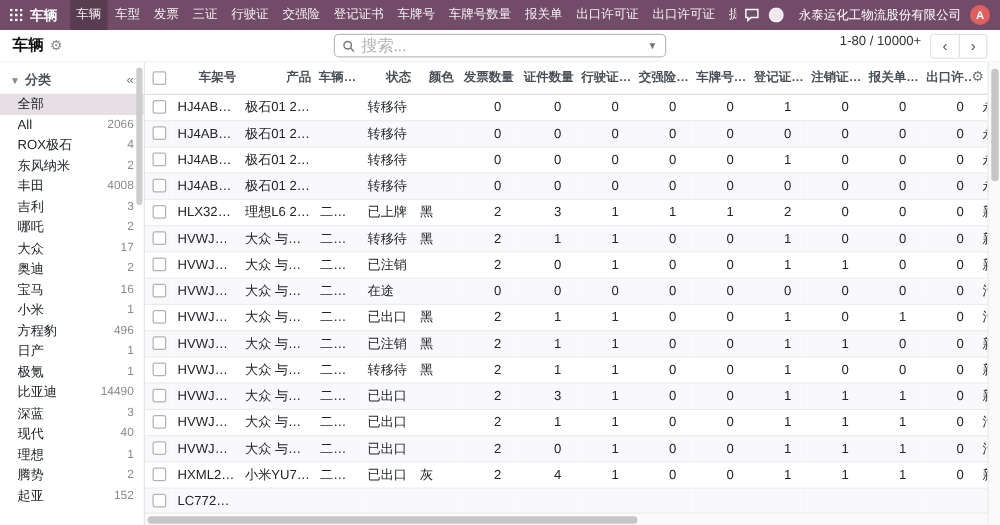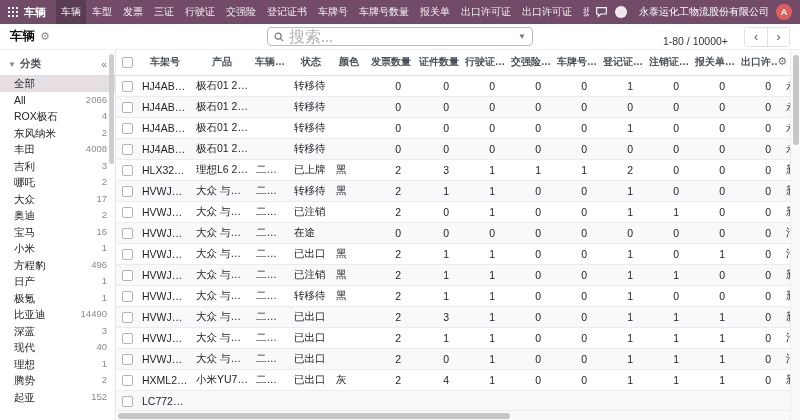--- a/index.html
+++ b/index.html
@@ -22,25 +22,25 @@
     display:flex; align-items:center; justify-content:center; font-size:9px; font-weight:bold; cursor:pointer; }
 
   
   .controlbar { height:26px; display:flex; align-items:center; padding:0 10px;
     position:relative; border-bottom:1px solid #eee; background:#fff; }
   .breadcrumb { display:flex; align-items:center; gap:5px; font-size:12.5px; font-weight:bold; color:#111; }
   .action-gear { color:#8a8a8a; font-size:11px; font-weight:normal; cursor:pointer; }
   .searchbox { position:absolute; left:50%; transform:translateX(-50%); width:266px; height:19px;
     border:1px solid #bdbdbd; border-radius:4px; display:flex; align-items:center;
     padding:0 6px; gap:5px; background:#fff; }
-  .searchbox input { border:none; outline:none; flex:1; min-width:0; font-size:16px;
+  .searchbox input { border:none; outline:none; flex:1; min-width:0; font-size:13px;
     font-family:Liberation Serif, serif; background:transparent; color:#333; }
   .searchbox input::placeholder { color:#b3b3b3; }
   .search-caret { color:#777; font-size:8px; cursor:pointer; }
-  .pager { margin-left:auto; display:flex; align-items:flex-end; gap:16px; font-size:10.5px; color:#333; }
+  .pager { margin-left:auto; display:flex; align-items:flex-start; gap:7px; font-size:10.5px; color:#333; }
   .pager-btns { display:flex; border:1px solid #dee2e6; border-radius:3px; overflow:hidden; }
   .pager-btn { width:22px; height:18px; display:flex; align-items:center; justify-content:center;
     background:#fff; color:#555; font-size:12px; cursor:pointer; }
   .pager-btn + .pager-btn { border-left:1px solid #dee2e6; }
 
   
   .content { display:flex; height:370px; }
 
   
   .sidebar { width:116px; flex-shrink:0; border-right:1px solid #e5e5e5; position:relative;
@@ -53,21 +53,21 @@
     padding:0 8px 0 14px; cursor:pointer; }
   .side-item.selected { background:rgba(113,75,103,.18); }
   .side-label { overflow:hidden; white-space:nowrap; text-overflow:ellipsis; }
   .side-count { margin-left:auto; color:#8a8a8a; font-size:9.5px; padding-left:4px; }
   .sidebar-scroll-thumb { position:absolute; top:4px; right:1px; width:5px; height:110px;
     background:#cdcdcd; border-radius:3px; }
 
   
   .main { flex:1; position:relative; overflow:hidden; background:#fff; }
   table { border-collapse:collapse; table-layout:fixed; width:696px; font-size:10.5px; }
-  thead th { height:25px; font-weight:bold; font-size:10px; color:#495057; text-align:center;
+  thead th { height:25px; font-weight:bold; font-size:10px; color:#495057; text-align:right;
     padding:0 3px; border-bottom:1px solid #dee2e6; background:#fff;
     overflow:hidden; white-space:nowrap; text-overflow:ellipsis; cursor:pointer; }
   tbody td { height:21px; padding:0 4px; color:#212529; border-top:1px solid #ececef;
     overflow:hidden; white-space:nowrap; text-overflow:ellipsis; }
   tbody tr { background:#fff; cursor:pointer; }
   tbody tr:nth-child(even) { background:#f9f9fb; }
   tr > *:nth-child(n+7):nth-child(-n+15) { text-align:right; }
   tbody tr > td:nth-child(n+7):nth-child(-n+15) { padding-right:13px; }
   .c-check { text-align:center; }
   .checkbox { display:inline-block; width:11px; height:11px; border:1px solid #b3b3b3;

